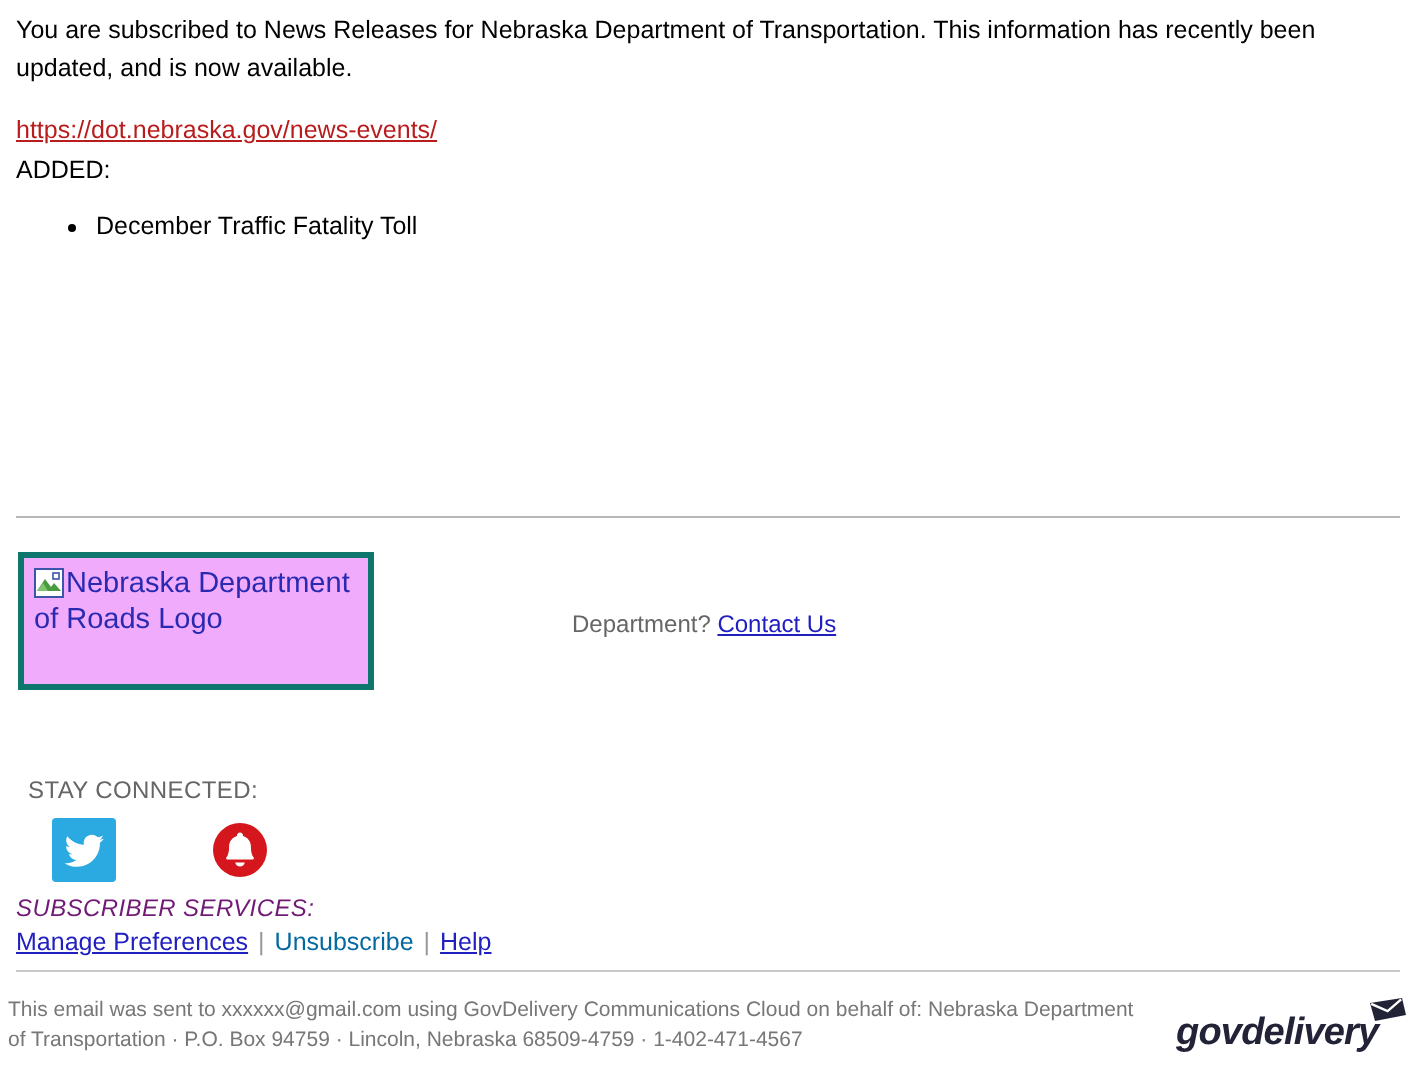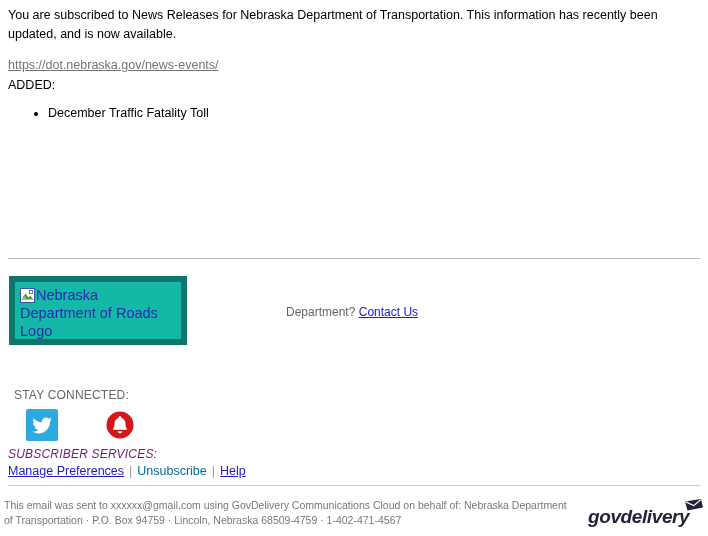--- a/index.html
+++ b/index.html
@@ -29,21 +29,21 @@
     color: #000;
     margin: 0;
     width: 682px;
   }
   .link-row {
     margin: 12px 0 0 0;
     font-size: 12.5px;
     line-height: 18px;
   }
   a.body-link {
-    color: #737373;
+    color: #b91c1c;
   }
   .added-label {
     margin: 2px 0 0 0;
     font-size: 12.5px;
     line-height: 18px;
     color: #000;
   }
   ul.added-list {
     margin: 10px 0 0 0;
     padding: 0 0 0 40px;
@@ -75,23 +75,23 @@
     top: 270px;
     width: 708px;
     height: 90px;
   }
   .broken-img {
     position: absolute;
     left: 9px;
     top: 6px;
     width: 178px;
     height: 69px;
-    border: 6px solid #0f766e;
+    border: 3px solid #0f766e;
     box-sizing: border-box;
-    background: #14b8a6;
+    background: #f0abfc;
     padding: 4px 4px 0 5px;
   }
   .broken-img-inner {
     display: block;
     font-size: 14.5px;
     line-height: 18px;
     color: #2a2ab0;
     font-family: "Liberation Sans", sans-serif;
   }
   .broken-glyph {

